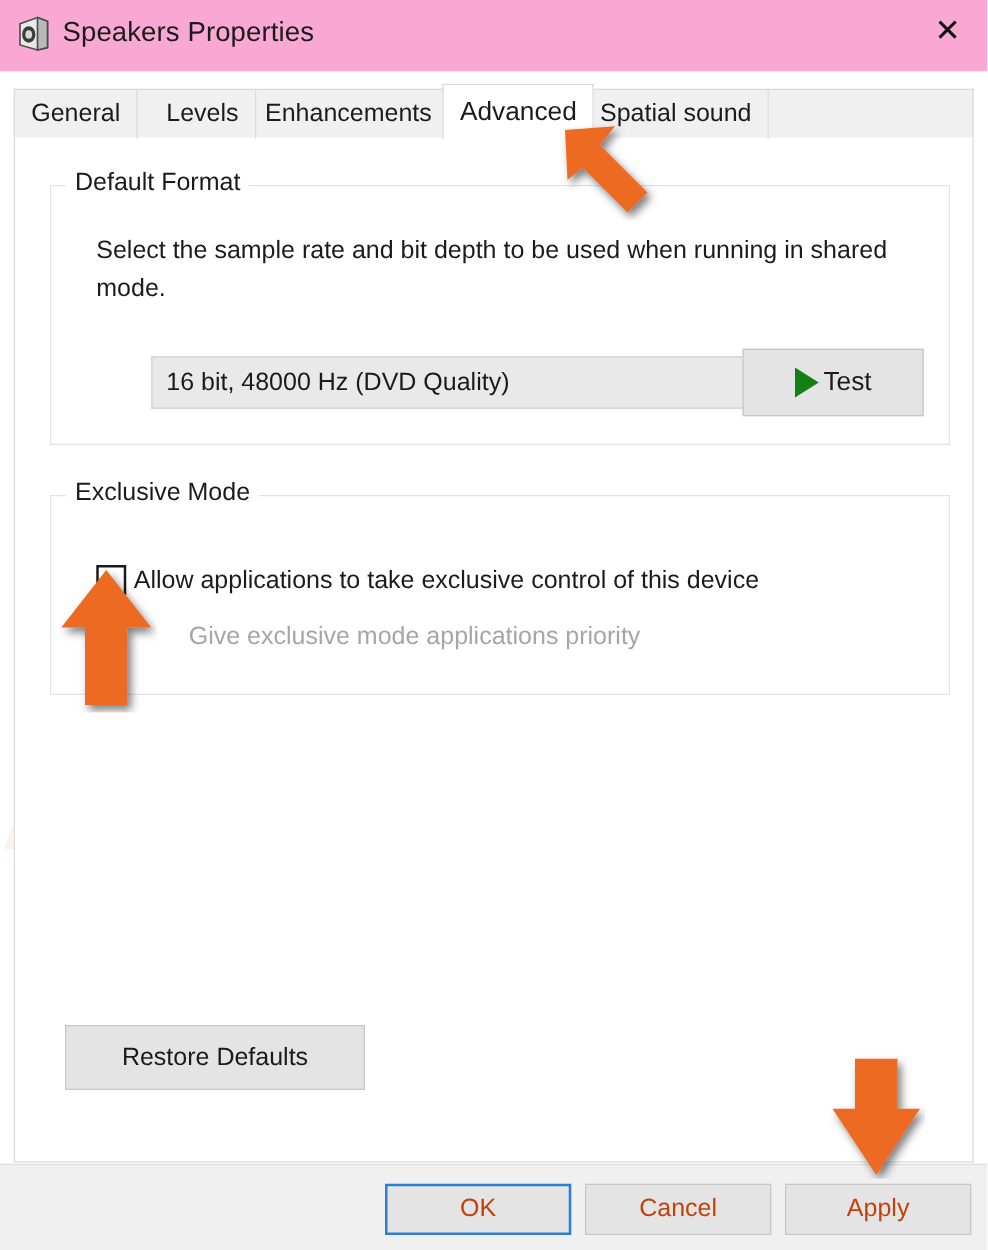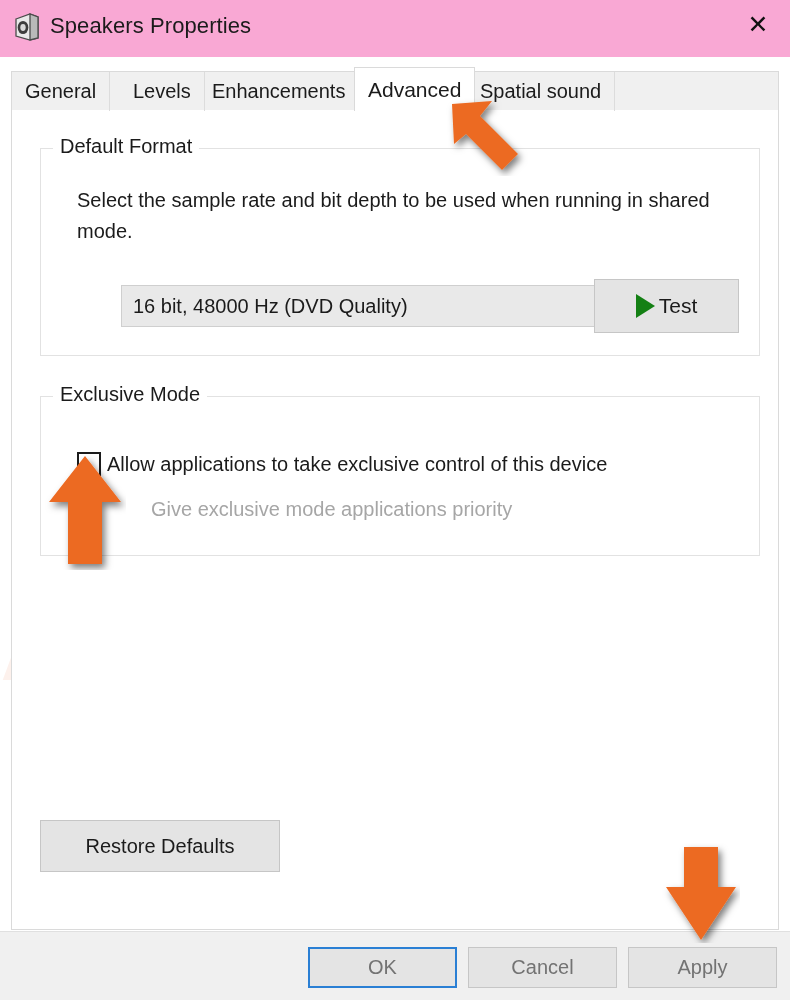--- a/index.html
+++ b/index.html
@@ -308,21 +308,21 @@
   #chk-row-2 .clabel {
     margin-left: 6px;
     font-size: 20px;
     color: #a6a6a6;
     white-space: nowrap;
   }
 
   
   #restore-btn {
     position: absolute;
-    left: 28px;
+    left: 40px;
     top: 710px;
     width: 240px;
     height: 52px;
     background: #e4e4e4;
     border: 1px solid #c6c6c6;
     box-sizing: border-box;
     cursor: pointer;
     display: flex;
     align-items: center;
     justify-content: center;
@@ -345,21 +345,21 @@
     position: absolute;
     top: 15px;
     height: 41px;
     background: #e4e4e4;
     border: 1px solid #c6c6c6;
     box-sizing: border-box;
     display: flex;
     align-items: center;
     justify-content: center;
     font-size: 20px;
-    color: #737373;
+    color: #c2410c;
     cursor: pointer;
   }
   #ok-btn {
     left: 308px;
     width: 149px;
     border: 2px solid #2a7fd4;
   }
   #cancel-btn {
     left: 468px;
     width: 149px;

